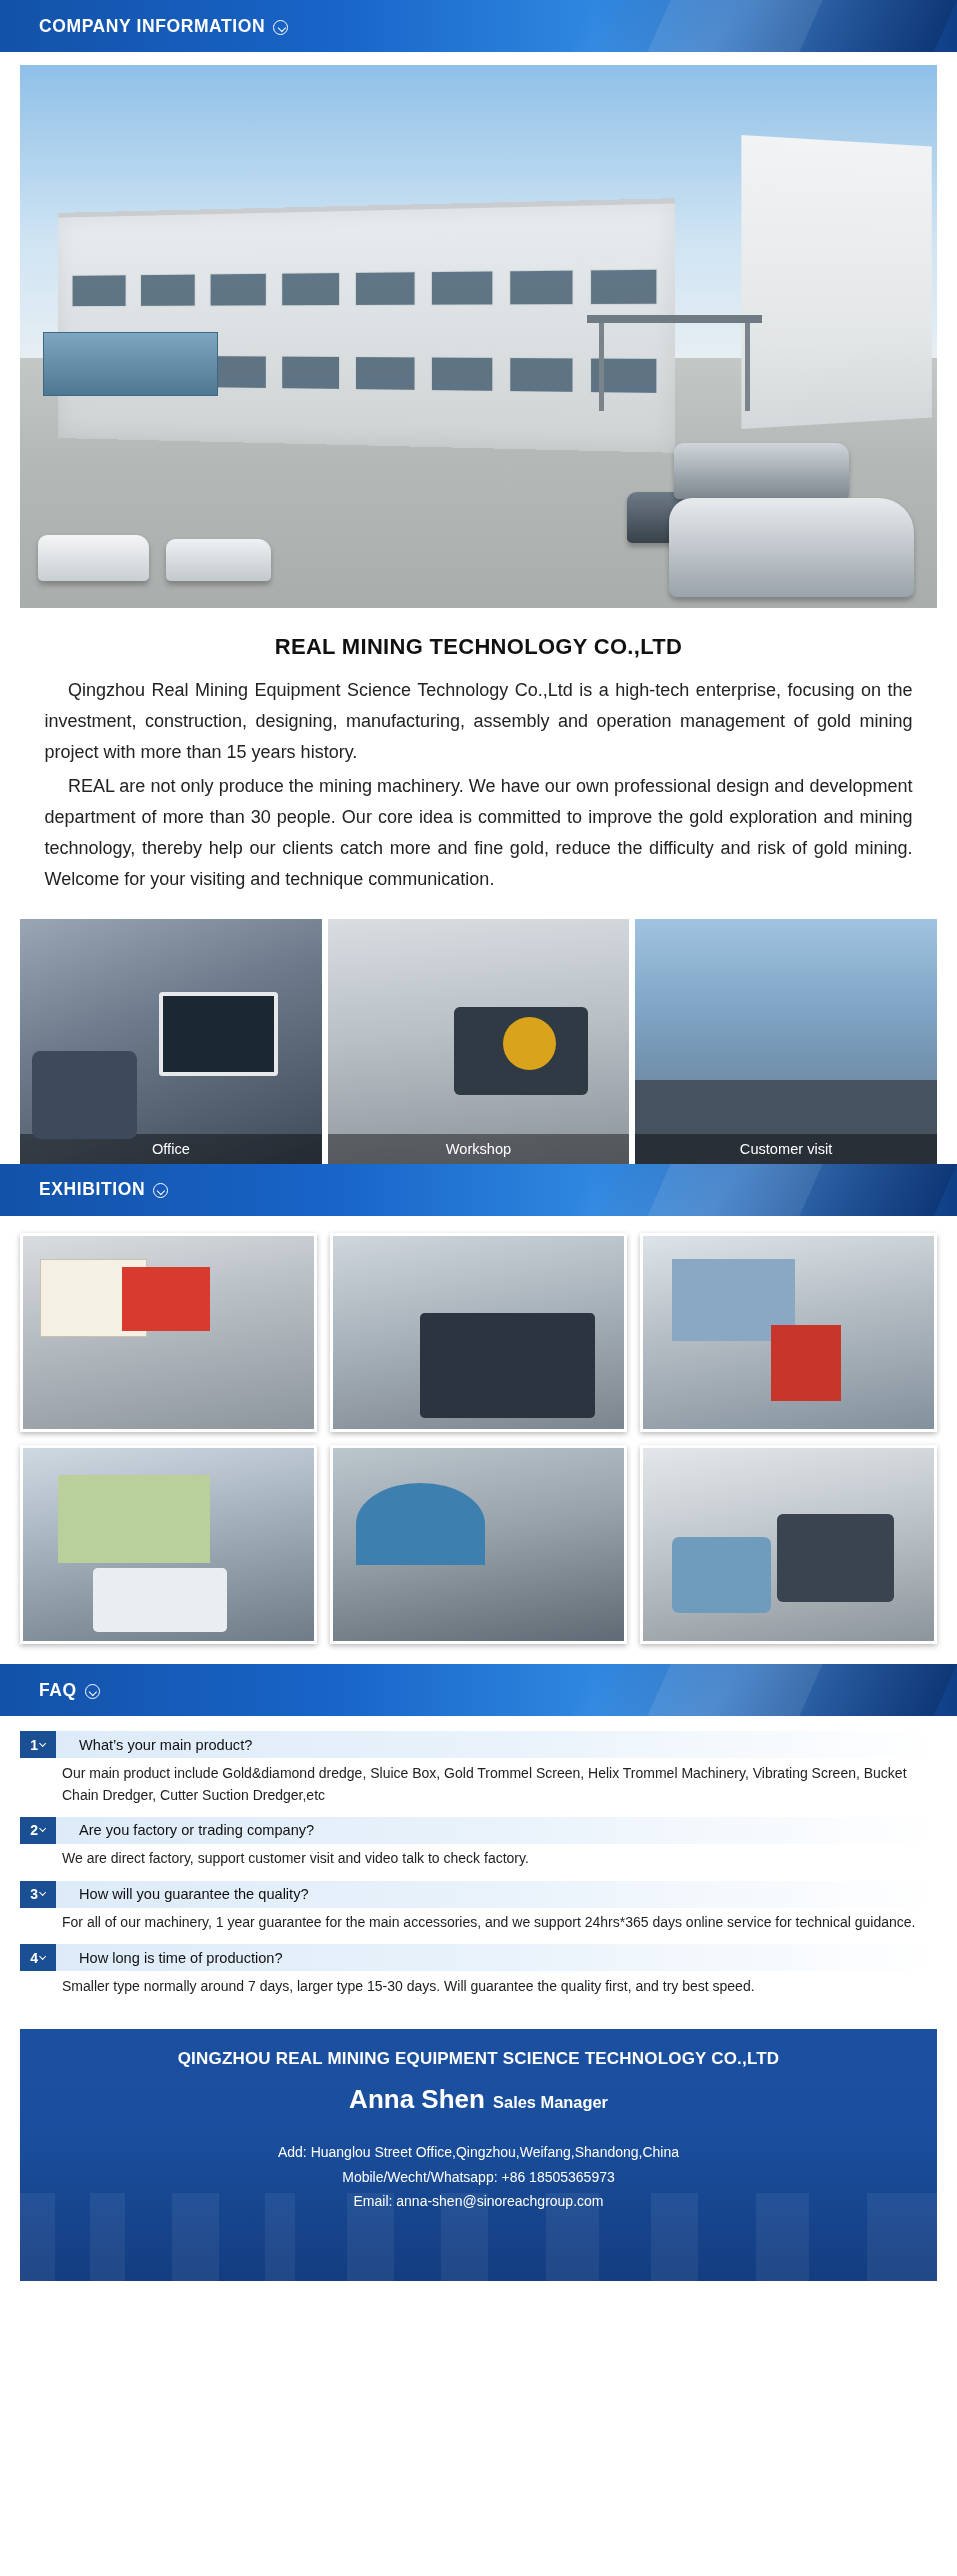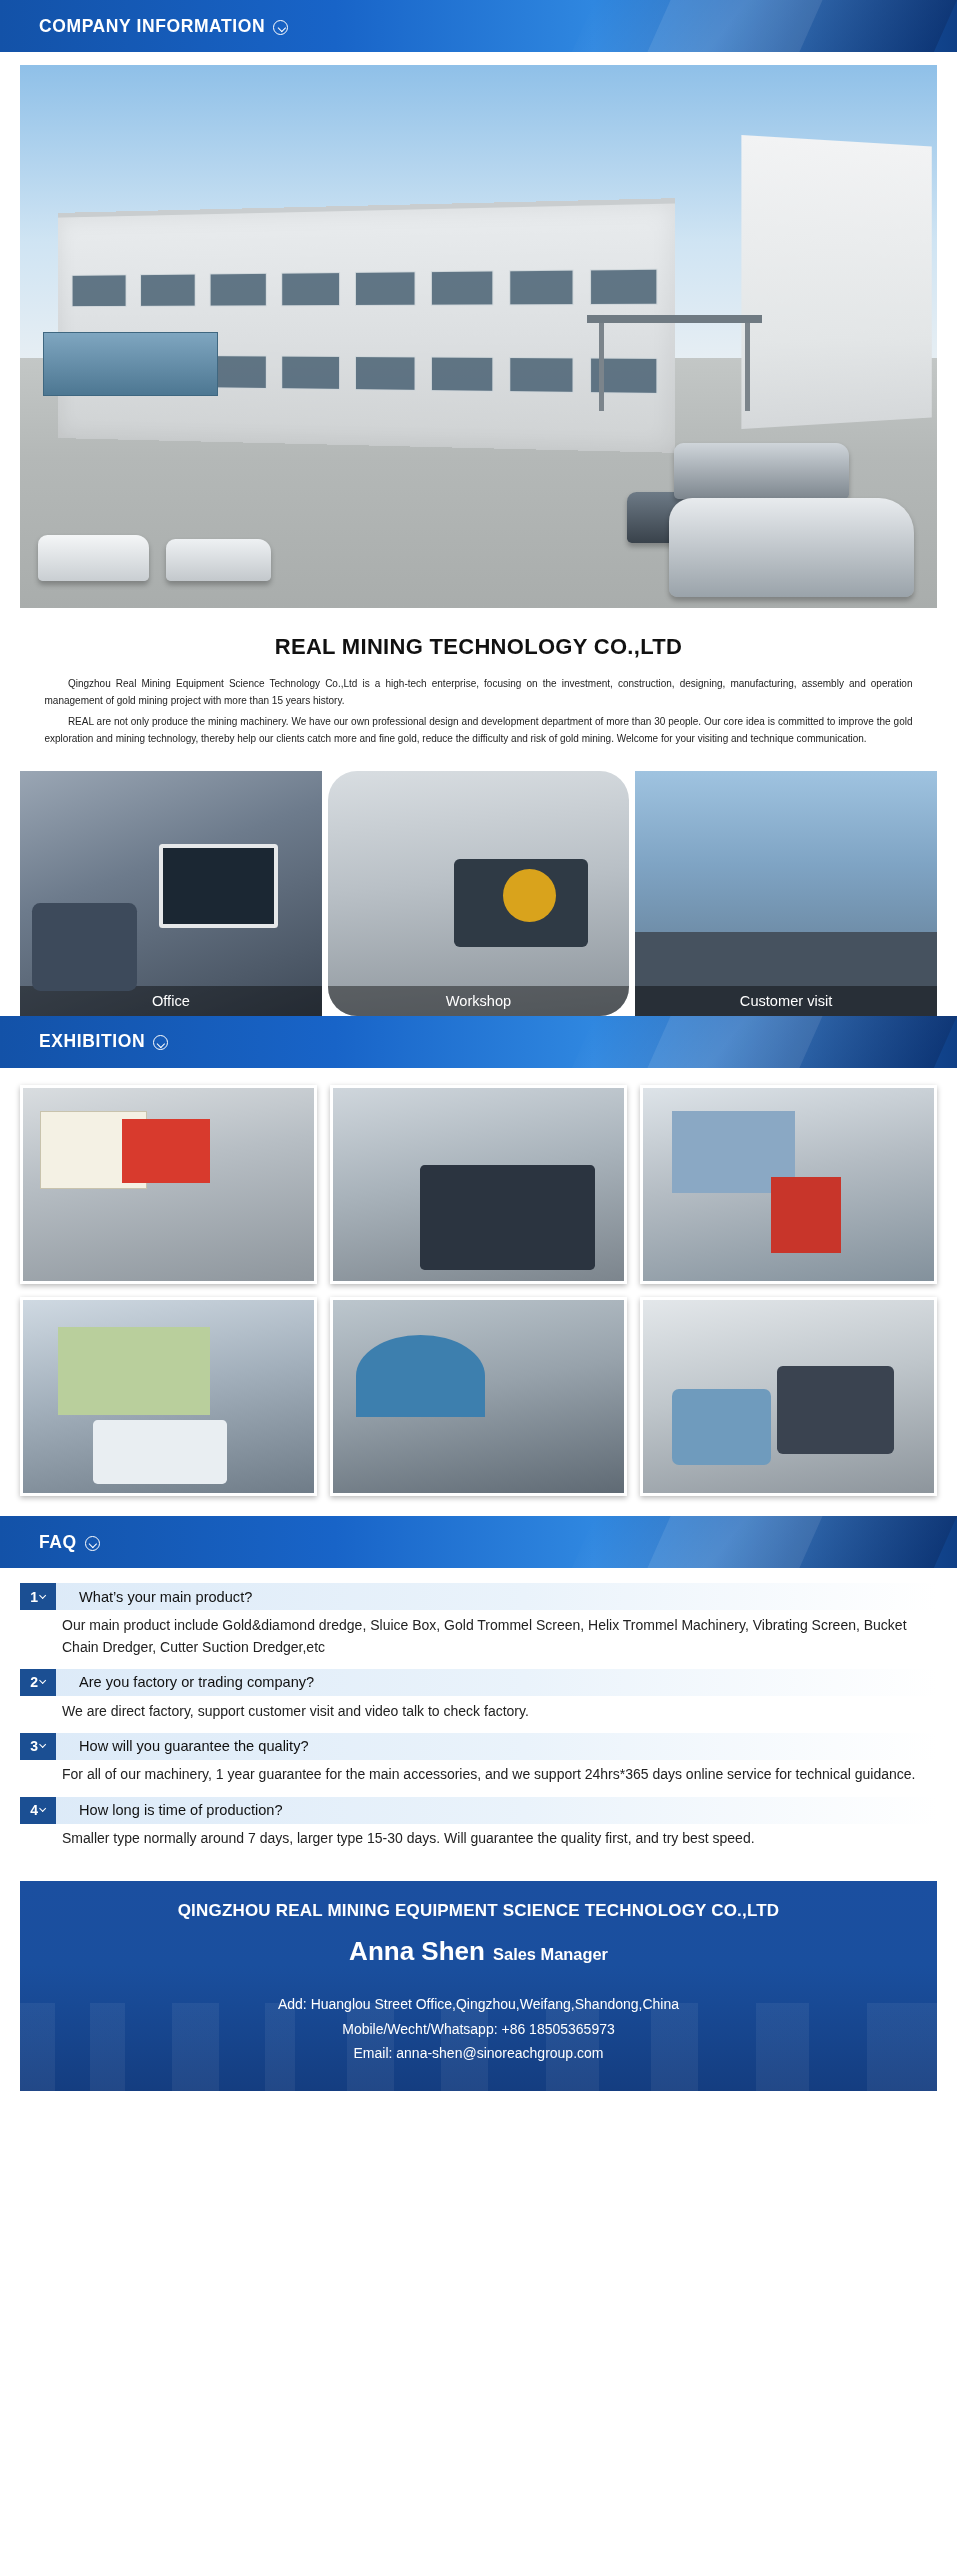--- a/index.html
+++ b/index.html
@@ -116,21 +116,21 @@
 
   .company-title {
     text-align:center;
     font-size: 22px;
     font-weight: bold;
     letter-spacing: 0.3px;
     margin: 26px 0 15px 0;
     color:#111;
   }
   .company-text {
-    font-size: 10px;
+    font-size: 18px;
     line-height: 1.72;
     color: #222;
     padding: 0 24.5px;
   }
   .company-text p { margin: 0 0 3.5px 0; text-indent: 23.4px; text-align: justify; }
 
   
   .trio {
     display:flex;
     gap: 5.8px;
@@ -146,21 +146,21 @@
     position:absolute; left:0; right:0; bottom:0;
     background: rgba(0,0,0,.42);
     color:#fff;
     font-size:14.6px;
     text-align:center;
     padding: 7px 0;
   }
   .ph-office { background: linear-gradient(160deg,#9aa6b4 0%, #6d7b8c 40%, #3f4a58 100%); }
   .ph-office:before{ content:""; position:absolute; left:46%; top:30%; width:111px; height:76px; background:#1b2733; border:4.7px solid #e6e8ea; border-radius:3.5px;}
   .ph-office:after{ content:""; position:absolute; left:4%; top:54%; width:105px; height:88px; background:#3d4a5b; border-radius:8.2px;}
-  .ph-workshop { background: linear-gradient(175deg,#d8dde1 0%, #b9c0c6 45%, #8c949b 100%); border-radius: 29px; }
+  .ph-workshop { background: linear-gradient(175deg,#d8dde1 0%, #b9c0c6 45%, #8c949b 100%); }
   .ph-workshop:before{ content:""; position:absolute; left:42%; top:36%; width:134px; height:88px; background:#2f3a45; border-radius:5.8px;}
   .ph-workshop:after{ content:""; position:absolute; left:58%; top:40%; width:53px; height:53px; background:#d9a31c; border-radius:50%;}
   .ph-visit { background: linear-gradient(180deg,#9fc3e0 0%, #7fa4c4 38%, #5d7489 100%); }
   .ph-visit:before{ content:""; position:absolute; left:0; bottom:0; right:0; height:34%; background:#46525f;}
 
   
   .exh-grid {
     padding: 17.5px 20px 20px 20px;
     display:grid;
     grid-template-columns: repeat(3, 1fr);
@@ -220,21 +220,21 @@
   .faq-a {
     font-size: 14px;
     line-height: 1.55;
     color:#222;
     padding: 4.7px 0 0 42px;
   }
 
   
   .contact {
     margin: 15px 20px 20px 20px;
-    height: 210px;
+    height: 252px;
     position: relative;
     overflow:hidden;
     background: linear-gradient(180deg,#1b4fa0 0%, #1a4f9e 40%, #143d80 100%);
     text-align:center;
     color:#fff;
   }
   .contact .skyline {
     position:absolute; left:0; right:0; bottom:0; height:88px;
     background:
       linear-gradient(90deg, rgba(255,255,255,.06) 0 35px, transparent 35px 70px,

